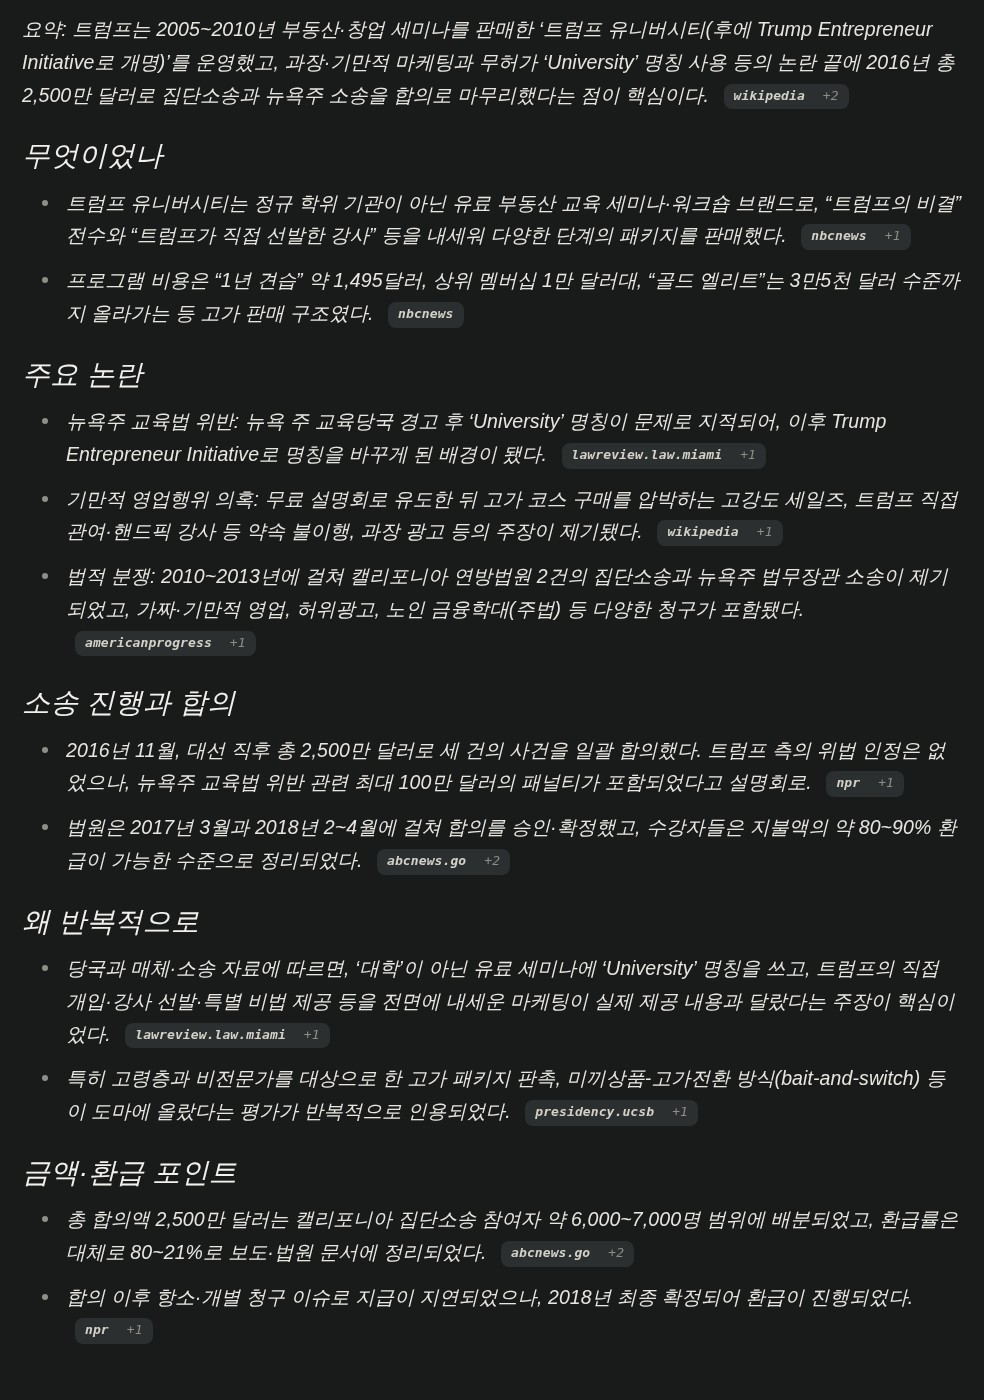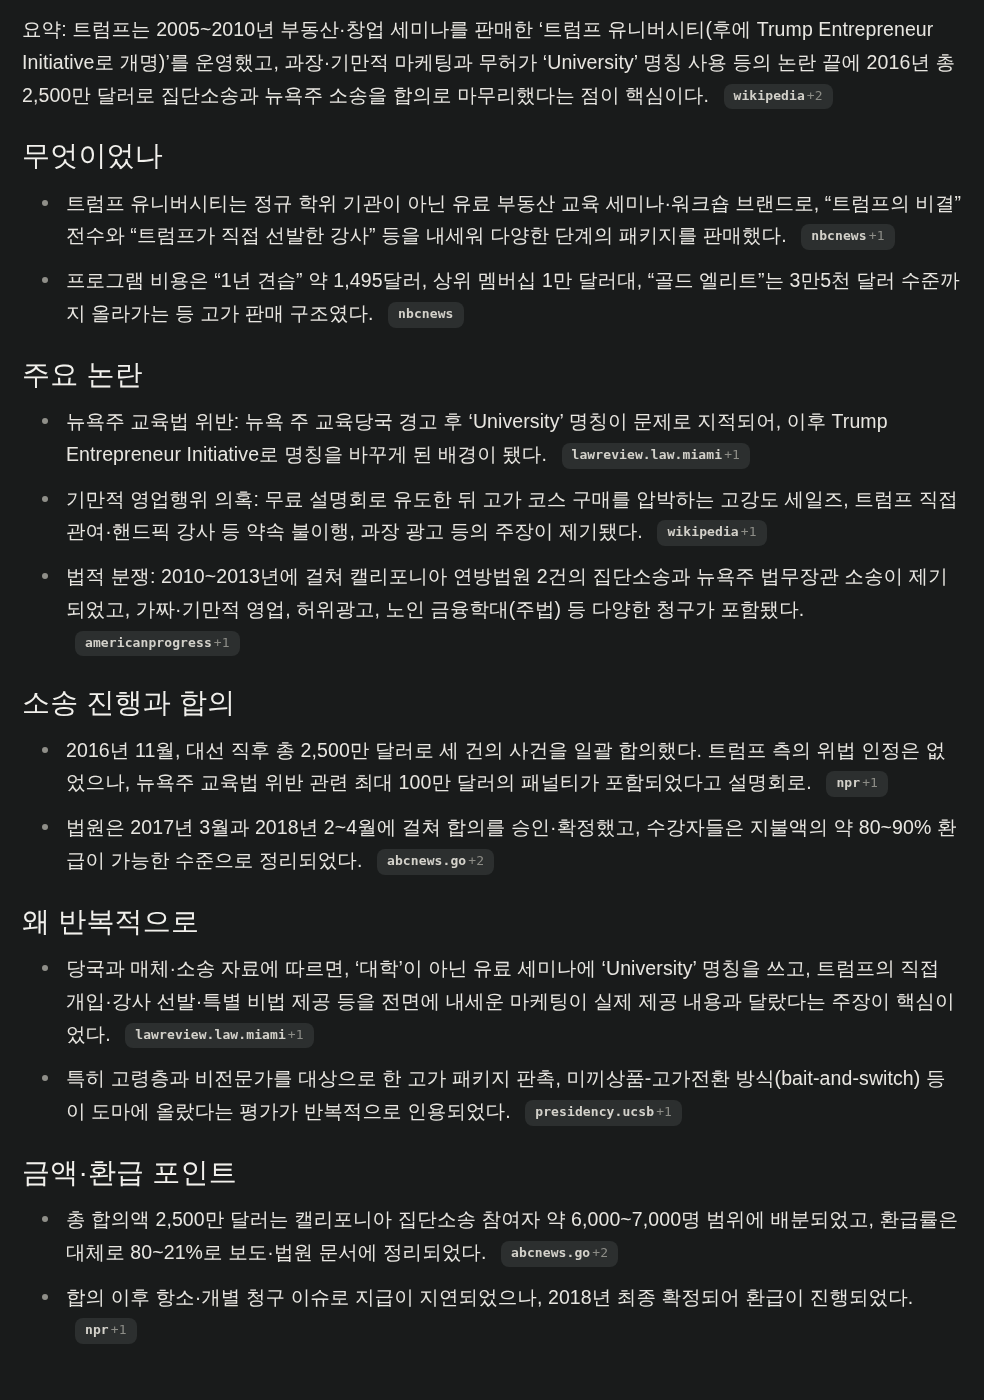--- a/index.html
+++ b/index.html
@@ -18,20 +18,21 @@
     min-height:1400px;
     background:var(--background);
     font-family:"Liberation Sans","DejaVu Sans",sans-serif;
     color:var(--text-color);
   }
   .content{
     padding:13px 22px 20px 22px;
     font-size:19.5px;
     line-height:1.68;
     letter-spacing:0.1px;
+    font-style:italic;
   }
   p.summary{
     margin:0;
   }
   h2.section-heading{
     font-size:28px;
     line-height:1.3;
     font-weight:500;
     color:var(--heading-color);
     margin:27px 0 8px 0;
@@ -51,21 +52,21 @@
     left:-24px;
     top:13px;
     width:6px;
     height:6px;
     border-radius:50%;
     background:var(--bullet-color);
   }
   .badge{
     display:inline-flex;
     align-items:baseline;
-    gap:2px;
+    gap:18px;
     background:var(--badge-bg);
     border-radius:8px;
     padding:3px 10px 4px 10px;
     margin-left:9px;
     font-family:"DejaVu Sans Mono","Liberation Mono",monospace;
     font-size:13px;
     font-weight:700;
     line-height:1.45;
     color:var(--badge-text);
     vertical-align:2px;

